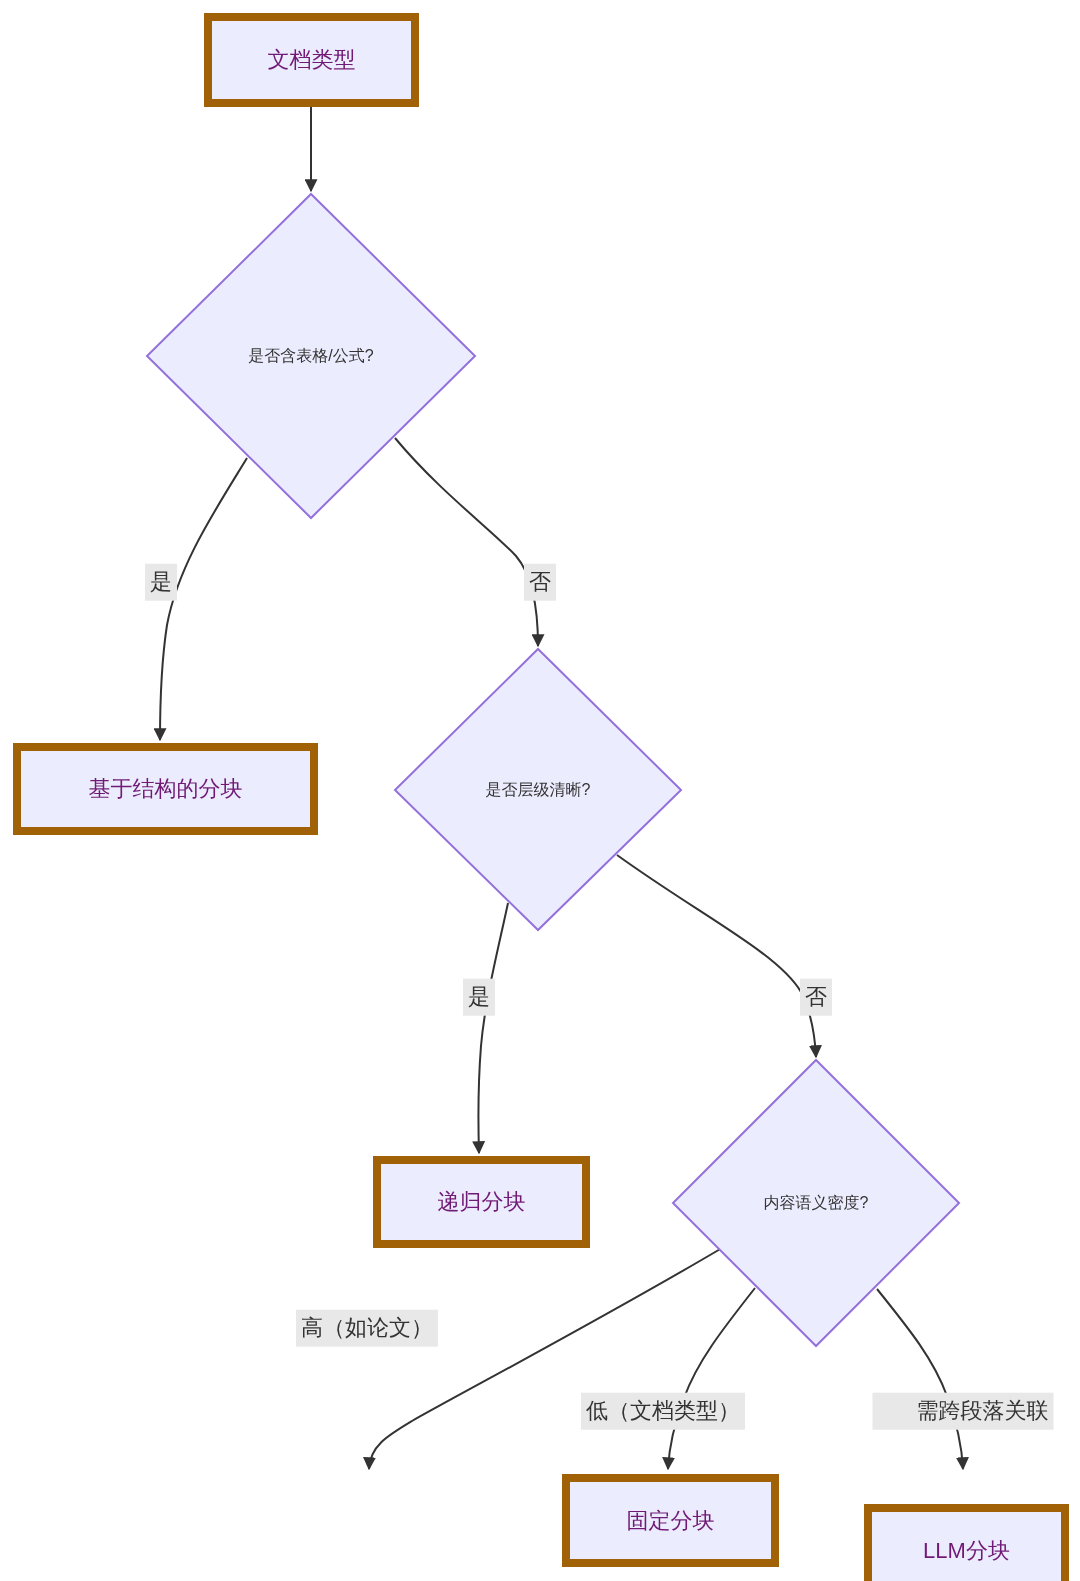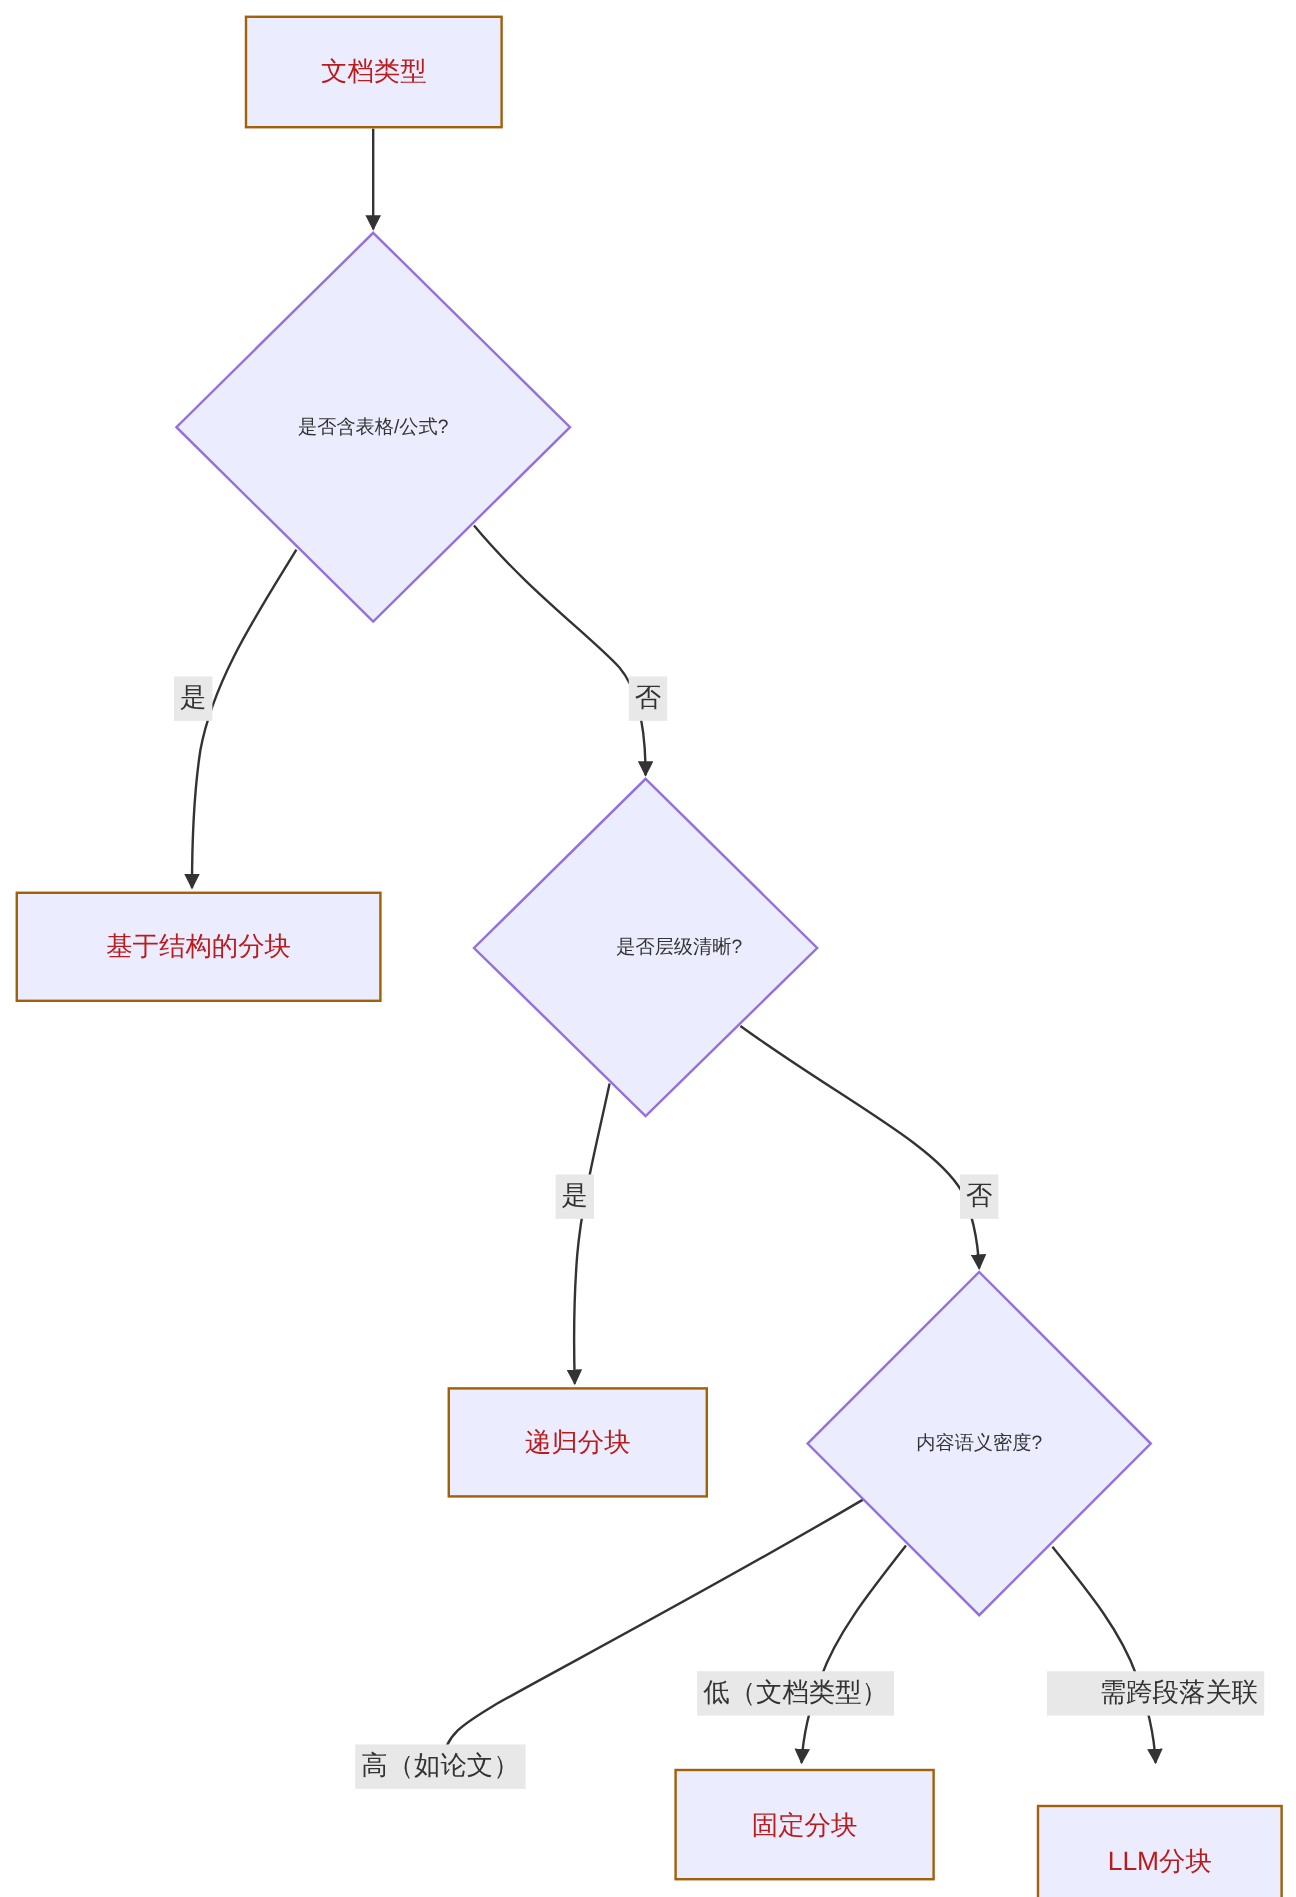--- a/index.html
+++ b/index.html
@@ -29,26 +29,26 @@
   }
   .decision-shape {
     fill: #ECECFF;
     stroke: #9370DB;
     stroke-width: 2px;
   }
   .node {
     position: absolute;
     box-sizing: border-box;
     background: #ECECFF;
-    border: 2px solid #a16207;
+    border: 8px solid #a16207;
     display: flex;
     align-items: center;
     justify-content: center;
     font-size: 22px;
-    color: #b91c1c;
+    color: #701a75;
     white-space: nowrap;
   }
   .diamond-label {
     position: absolute;
     transform: translate(-50%, -50%);
     font-size: 16px;
     color: #333333;
     white-space: nowrap;
   }
   .edge-label {
@@ -103,24 +103,24 @@
 
   <div class="node" style="left:562px; top:1474px; width:217px; height:93px;">
     <span>固定分块</span>
   </div>
 
   <div class="node" style="left:864px; top:1474px; width:205px; height:93px;margin-top:30px;">
     <span>LLM分块</span>
   </div>
 
   <div class="diamond-label" style="left:311px; top:356px;">是否含表格/公式?</div>
-  <div class="diamond-label" style="left:566px; top:790px;">是否层级清晰?</div>
+  <div class="diamond-label" style="left:538px; top:790px;">是否层级清晰?</div>
   <div class="diamond-label" style="left:816px; top:1203px;">内容语义密度?</div>
 
   <div class="edge-label" style="left:161px; top:582px;">是</div>
   <div class="edge-label" style="left:540px; top:582px;">否</div>
   <div class="edge-label" style="left:479px; top:997px;">是</div>
   <div class="edge-label" style="left:816px; top:997px;">否</div>
-  <div class="edge-label" style="left:367px; top:1472px;">高（如论文）</div>
+  <div class="edge-label" style="left:367px; top:1328px;">高（如论文）</div>
   <div class="edge-label" style="left:663px; top:1411px;">低（文档类型）</div>
   <div class="edge-label" style="left:963px; top:1411px;padding-left:44px;">需跨段落关联</div>
 
 </div>
 
 </body></html>

